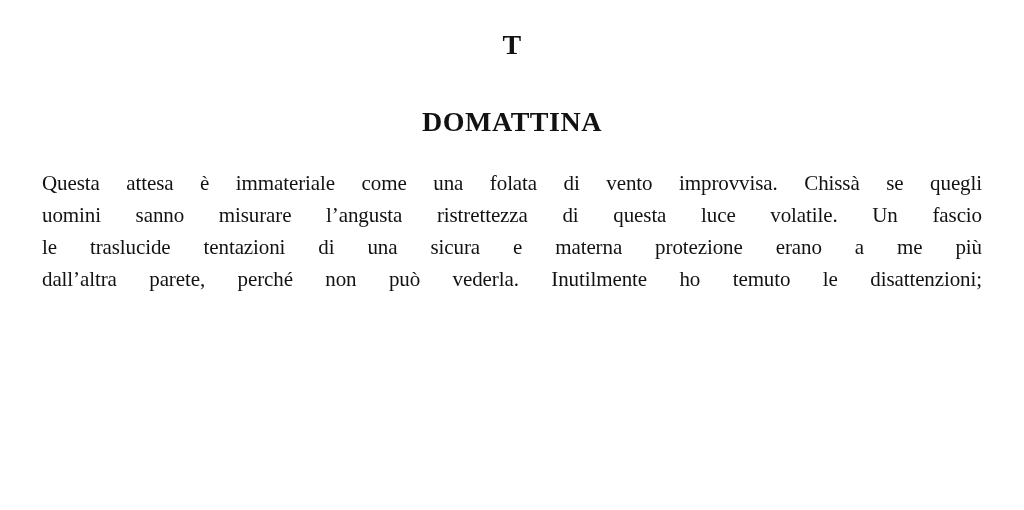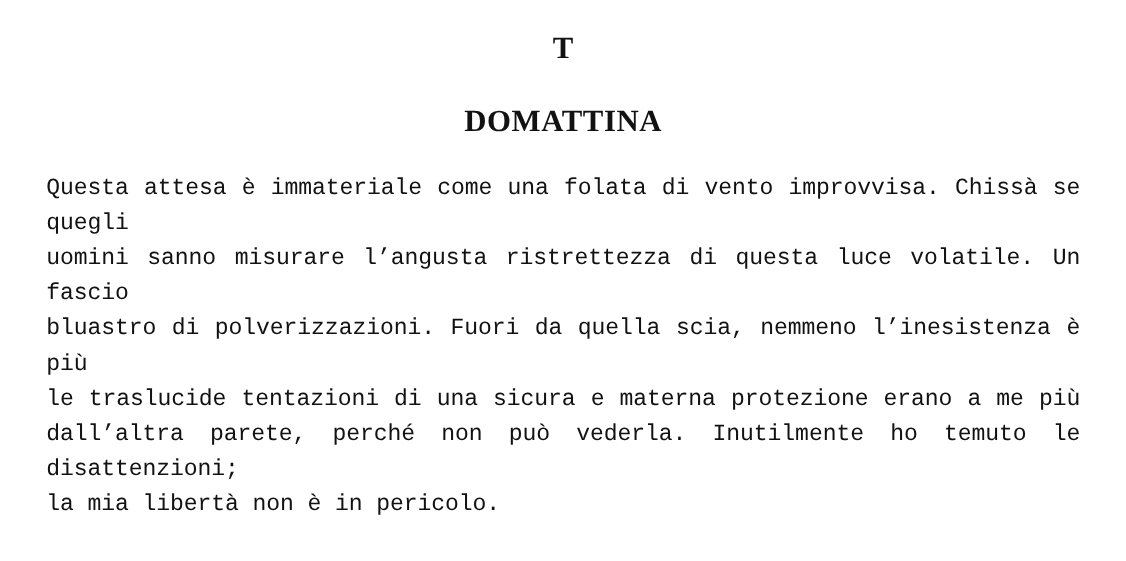--- a/index.html
+++ b/index.html
@@ -19,52 +19,49 @@
   .chapter-marker {
     margin: 0;
     padding-top: 31px;
     text-align: center;
     font-size: 28px;
     line-height: 1;
     font-weight: bold;
     letter-spacing: 0.5px;
   }
   .chapter-title {
-    margin: 1px;
+    margin: 12px;
     padding-top: 37px;
     text-align: center;
     font-size: 28px;
     line-height: 1;
     font-weight: bold;
     letter-spacing: 0.5px;
   }
   .body-paragraph {
     margin: 31px 42px 0 42px;
     width: 940px;
     font-size: 21px;
     line-height: 32px;
     letter-spacing: -0.1px;
-    font-family: Liberation Mono, monospace;
   }
   .paragraph-line {
     text-align: justify;
     text-align-last: justify;
     white-space: normal;
   }
   .paragraph-line.last-line {
     text-align-last: left;
   }
 </style>
 </head>
 <body>
 
 <div class="page">
   <h1 class="chapter-marker">T</h1>
   <h2 class="chapter-title">DOMATTINA</h2>
   <div class="body-paragraph">
     <div class="paragraph-line">Questa attesa è immateriale come una folata di vento improvvisa. Chissà se quegli</div>
     <div class="paragraph-line">uomini sanno misurare l’angusta ristrettezza di questa luce volatile. Un fascio</div>
-    <div class="paragraph-line">bluastro di polverizzazioni. Fuori da quella scia, nemmeno l’inesistenza è più</div>
     <div class="paragraph-line">le traslucide tentazioni di una sicura e materna protezione erano a me più</div>
     <div class="paragraph-line">dall’altra parete, perché non può vederla. Inutilmente ho temuto le disattenzioni;</div>
-    <div class="paragraph-line last-line">la mia libertà non è in pericolo.</div>
   </div>
 </div>
 
 </body></html>

